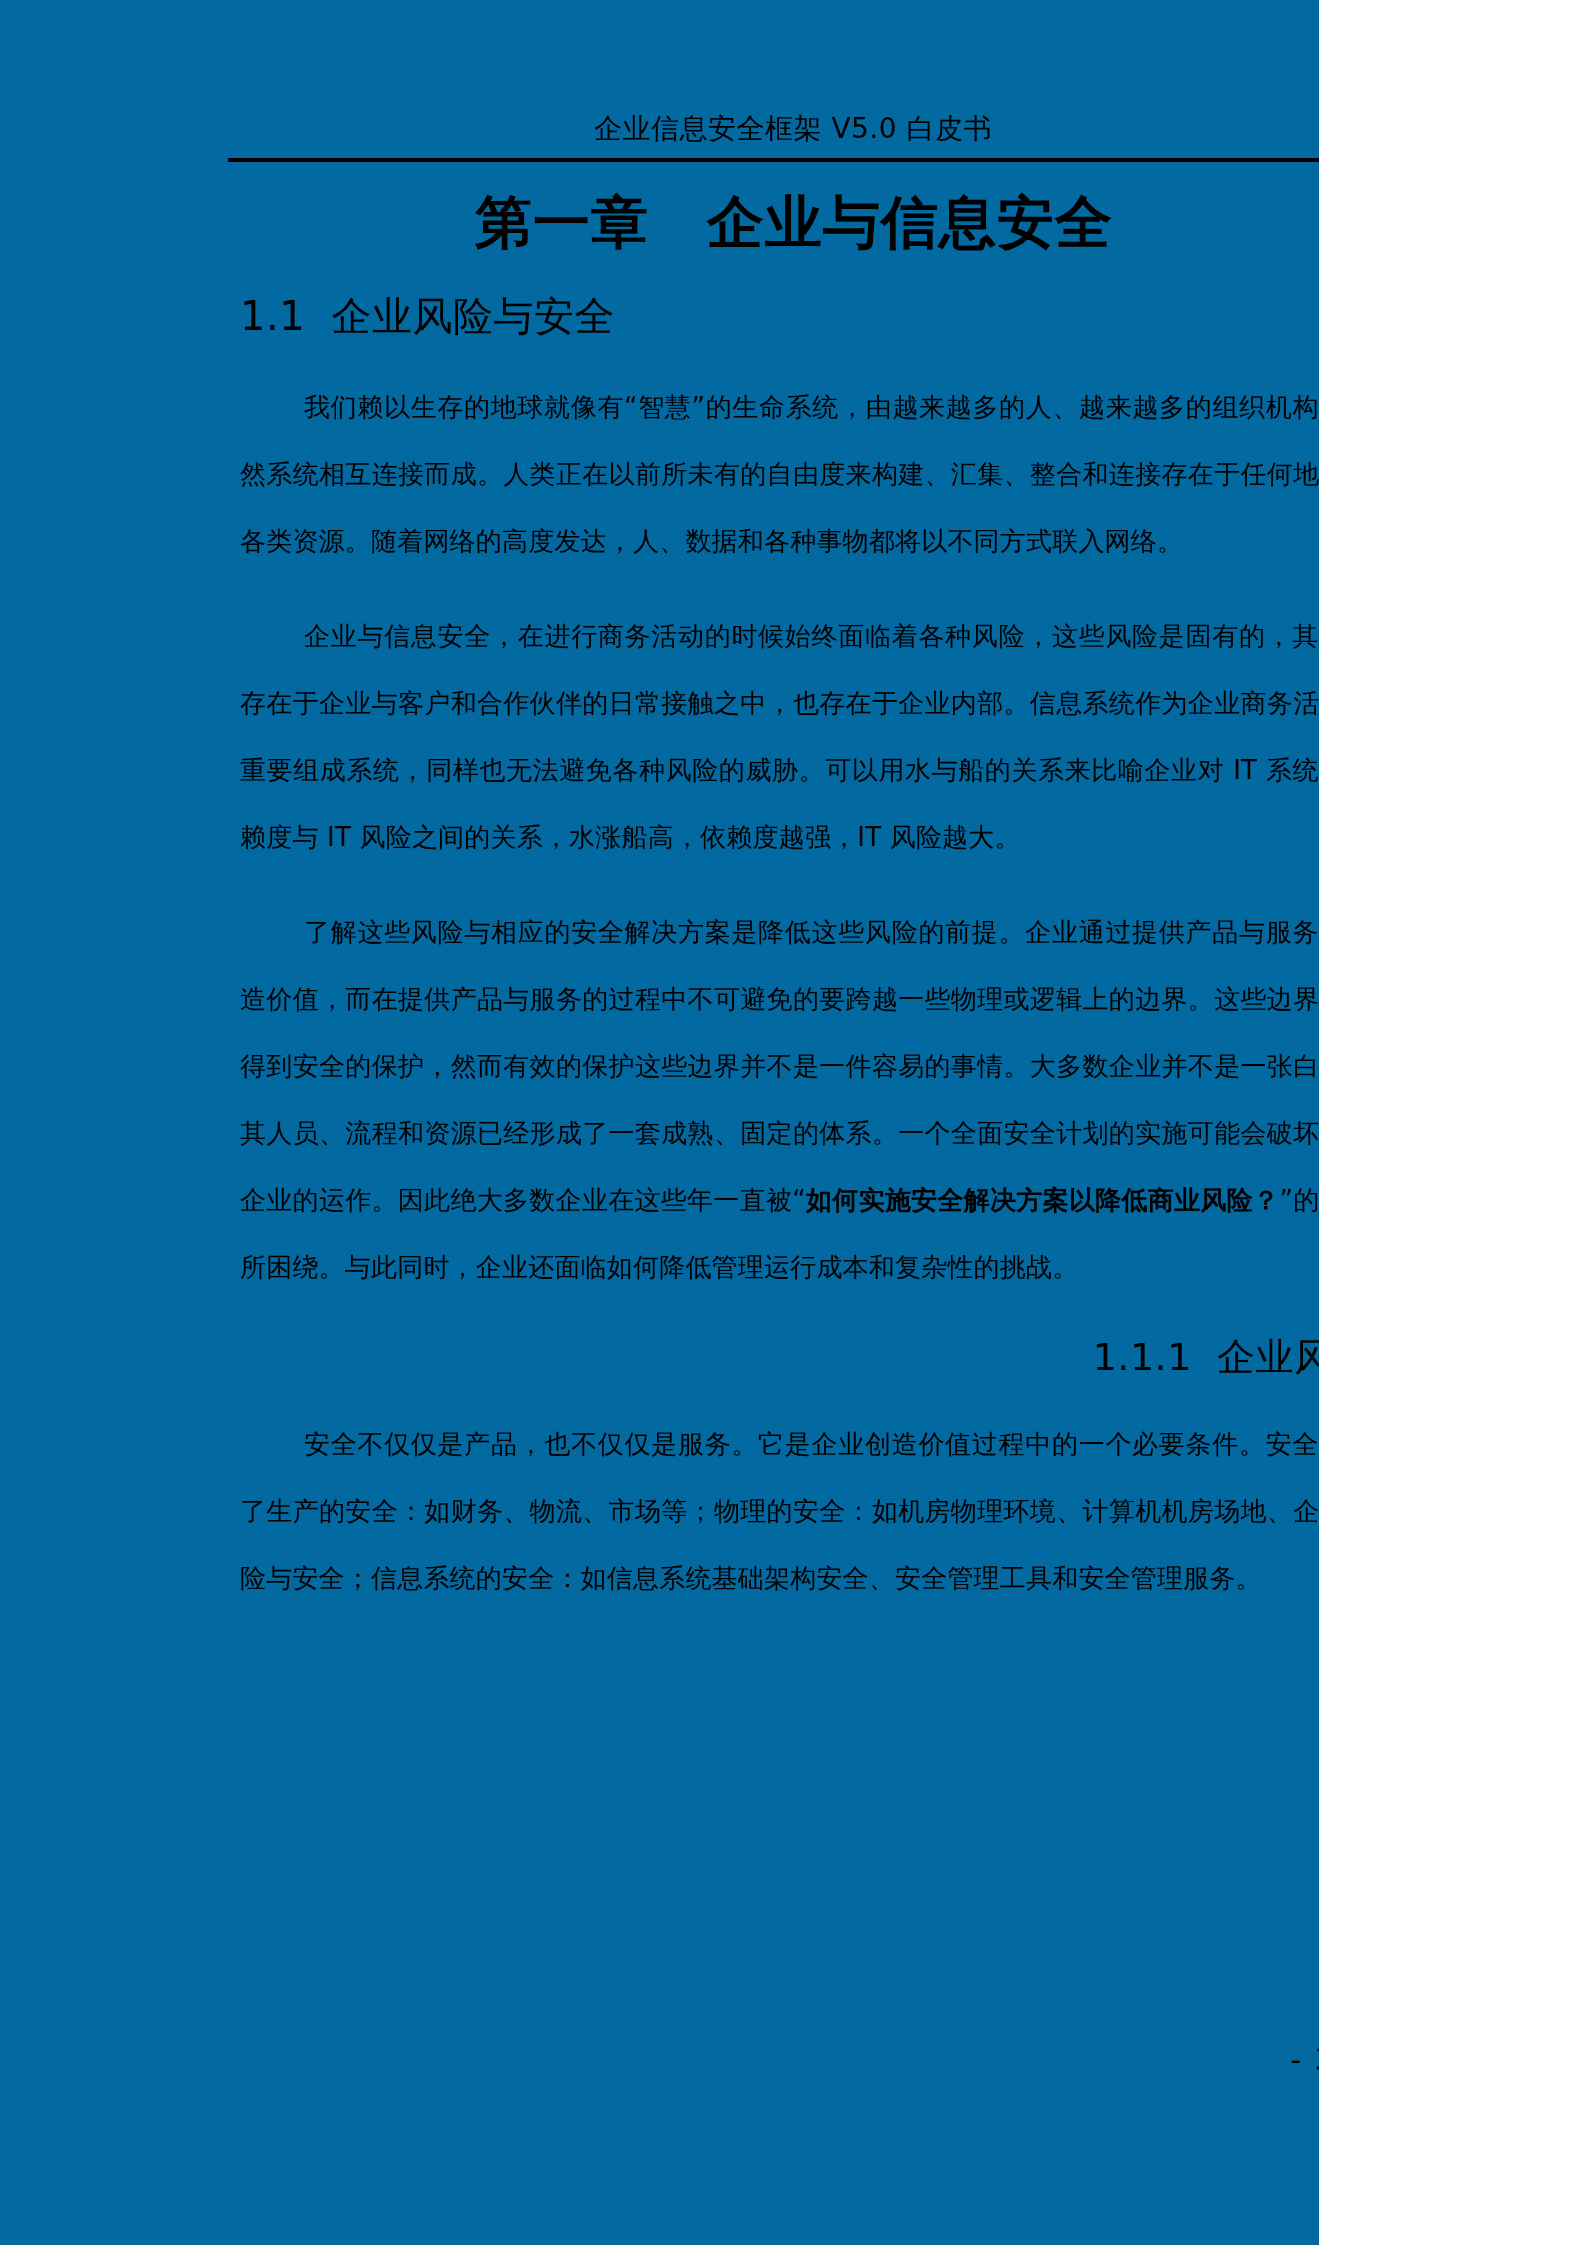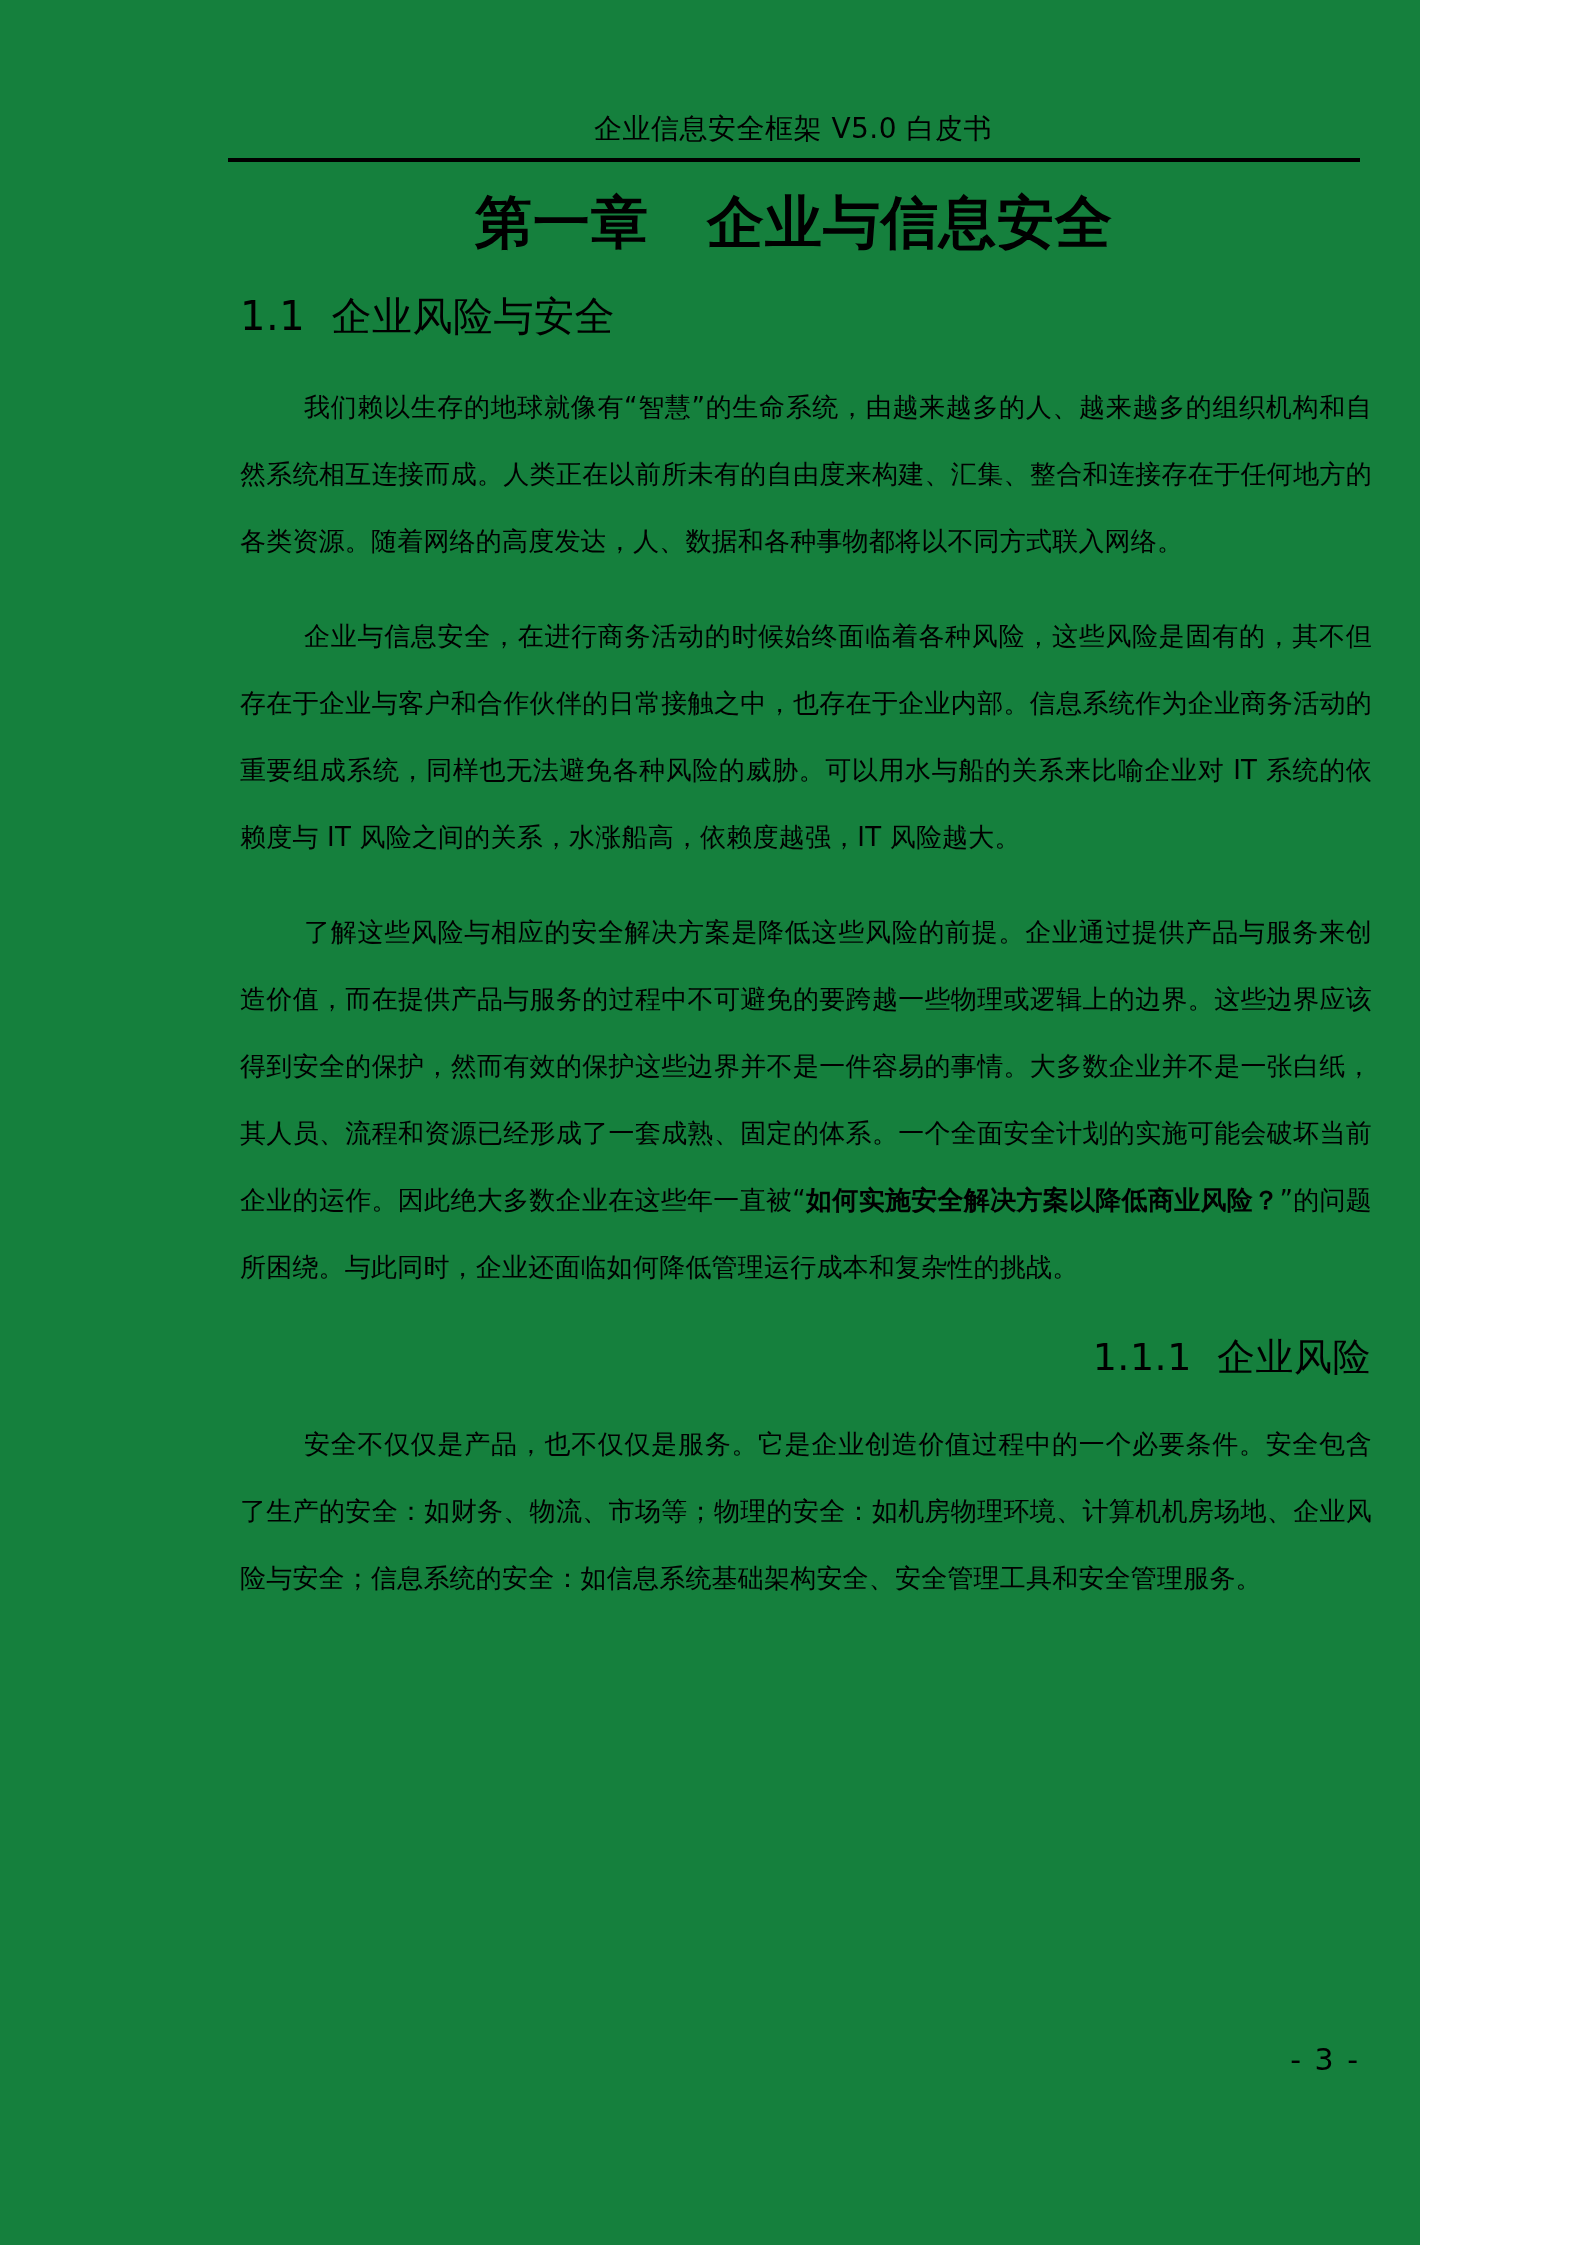--- a/index.html
+++ b/index.html
@@ -6,23 +6,23 @@
     margin: 0;
     padding: 0;
     background: #ffffff;
   }
   body {
     font-family: "DejaVu Sans", "Liberation Sans", sans-serif;
     color: #000000;
   }
   .page {
     position: relative;
-    width: 1420px;
+    width: 1319px;
     height: 2245px;
-    background: #15803d;
+    background: #0369a1;
     box-sizing: border-box;
     overflow: hidden;
   }
 
   
   .header {
     position: absolute;
     left: 228px;
     top: 112px;
     width: 1130px;

